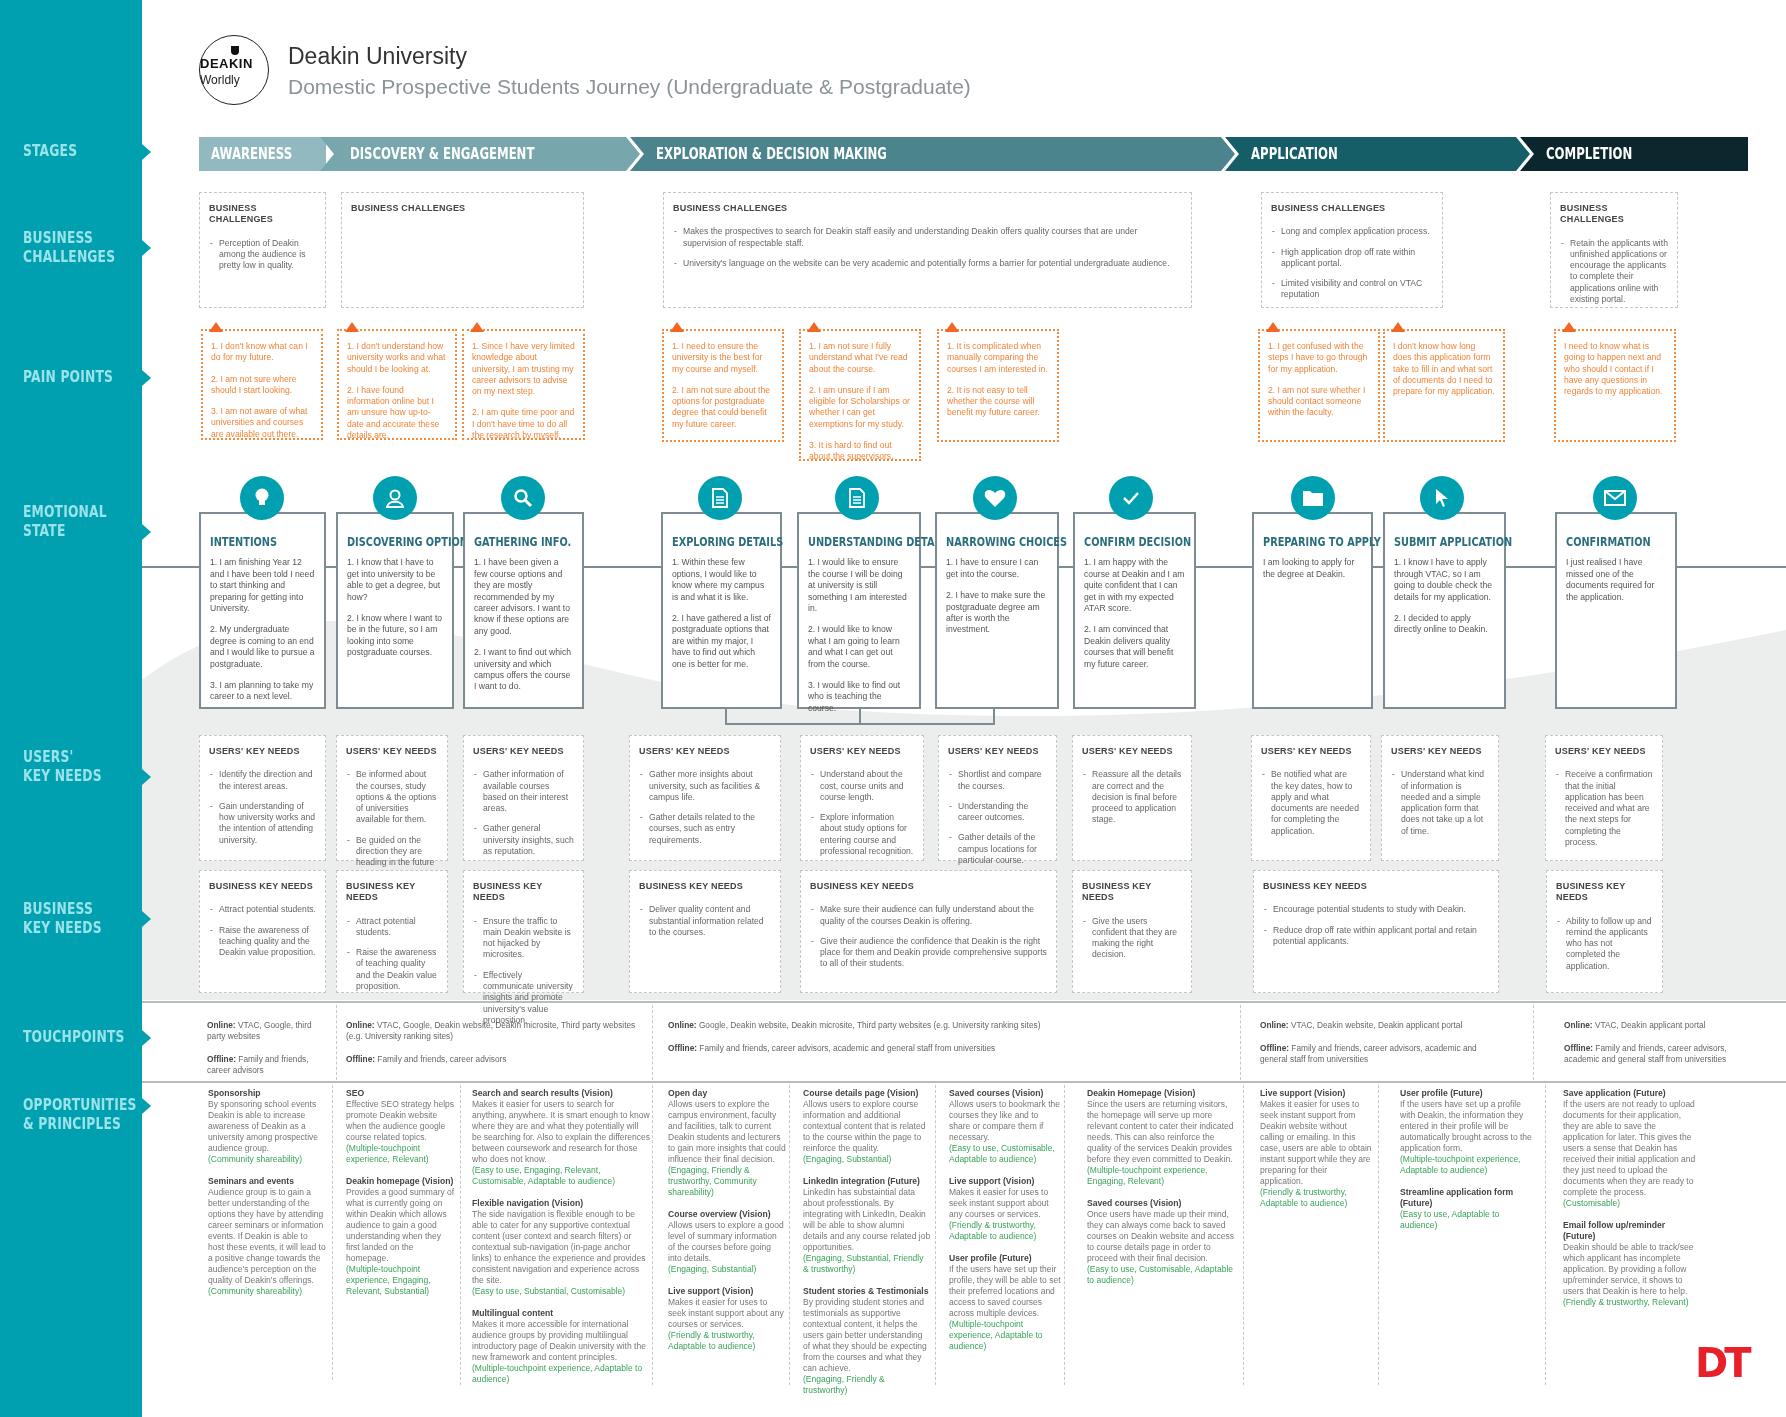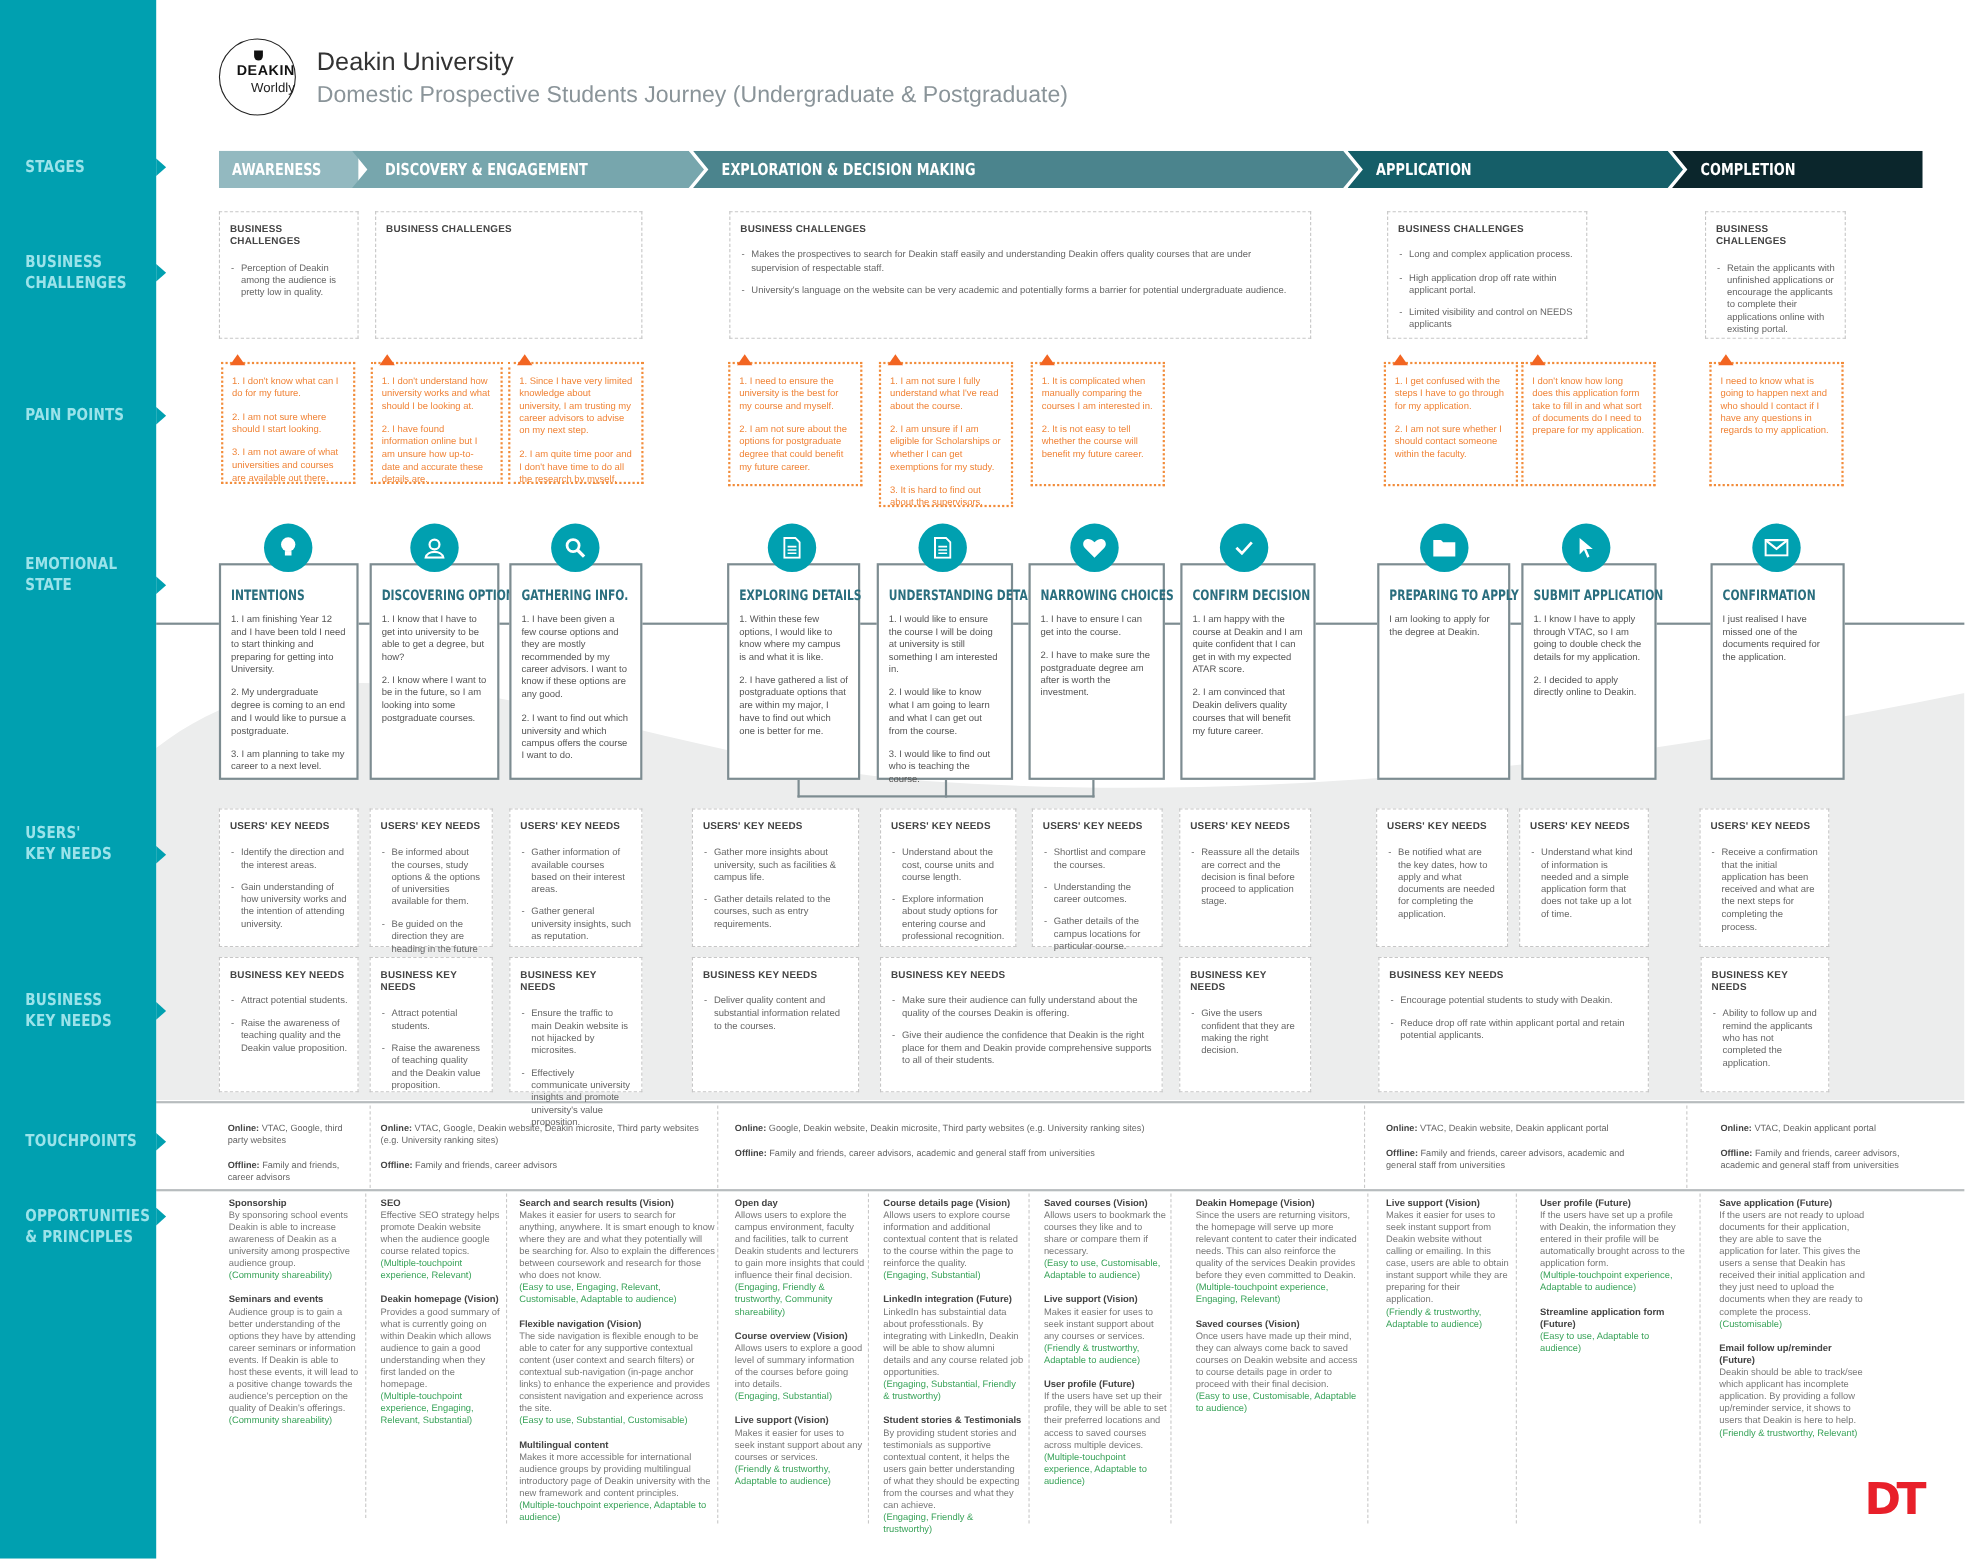--- a/index.html
+++ b/index.html
@@ -2,21 +2,21 @@
 <html><head>
 <meta charset="utf-8">
 <style>
 *{box-sizing:border-box;margin:0;padding:0}
 html,body{width:1786px;height:1417px;overflow:hidden;background:#fff}
 body{position:relative;font-family:"Liberation Sans","DejaVu Sans",sans-serif;color:#555}
 .abs{position:absolute}
 #sidebar{left:0;top:0;width:142px;height:1417px;background:#00A0B0}
 .rowlabel{position:absolute;left:23px;color:#9be3ea;font-family:"DejaVu Sans",sans-serif;font-weight:bold;font-size:15px;line-height:19px;letter-spacing:0.2px;text-transform:uppercase;transform:scaleX(0.82);transform-origin:left center;white-space:pre-line}
 .rowarrow{position:absolute;left:142px;width:0;height:0;border-top:8px solid transparent;border-bottom:8px solid transparent;border-left:9px solid #00A0B0}
-#logo{left:199px;top:35px;width:70px;height:70px;border-radius:50%;border:1.5px solid #222;background:#fff;text-align:right}
+#logo{left:199px;top:35px;width:70px;height:70px;border-radius:50%;border:1.5px solid #222;background:#fff;text-align:left}
 #logo .l1{margin-top:20px;font-weight:bold;font-size:13px;color:#111;letter-spacing:0.5px}
 #logo .l2{font-size:12px;color:#222;margin-top:2px}
 #logo .shield{width:8px;height:9px;background:#111;border-radius:0 0 4px 4px;margin:0 auto;position:absolute;left:31px;top:10px}
 #title1{left:288px;top:43px;font-size:23px;color:#333}
 #title2{left:288px;top:75px;font-size:21px;color:#8a9499}
 .stage{position:absolute;top:137px;height:34px;color:#fff;font-family:"DejaVu Sans",sans-serif;font-weight:bold;font-size:15px;line-height:34px;padding-left:12px;text-transform:uppercase;white-space:nowrap}
 .stage span{display:inline-block;transform:scaleX(0.78);transform-origin:left center}
 .box{position:absolute;border:1.5px dashed #c6c6c6;background:#fff;font-size:8.6px;line-height:11.3px;color:#666;padding:10px 9px}
 .box h4{font-size:9px;font-weight:bold;color:#444;margin-bottom:12px;letter-spacing:0.2px}
 .box ul{list-style:none}
@@ -103,21 +103,21 @@
   <ul>
       <li>Makes the prospectives to search for Deakin staff easily and understanding Deakin offers quality courses that are under supervision of respectable staff.</li>
       <li>University's language on the website can be very academic and potentially forms a barrier for potential undergraduate audience.</li>
     </ul>
 </div>
 <div class="box" style="left:1261px;top:192px;width:182px;height:116px">
   <h4>BUSINESS CHALLENGES</h4>
   <ul>
       <li>Long and complex application process.</li>
       <li>High application drop off rate within applicant portal.</li>
-      <li>Limited visibility and control on NEEDS applicants</li>
+      <li>Limited visibility and control on VTAC reputation</li>
     </ul>
 </div>
 <div class="box" style="left:1550px;top:192px;width:128px;height:116px">
   <h4>BUSINESS CHALLENGES</h4>
   <ul>
       <li>Retain the applicants with unfinished applications or encourage the applicants to complete their applications online with existing portal.</li>
     </ul>
 </div>
 
 <div class="pain" style="left:201px;top:329px;width:122px;height:111px">

